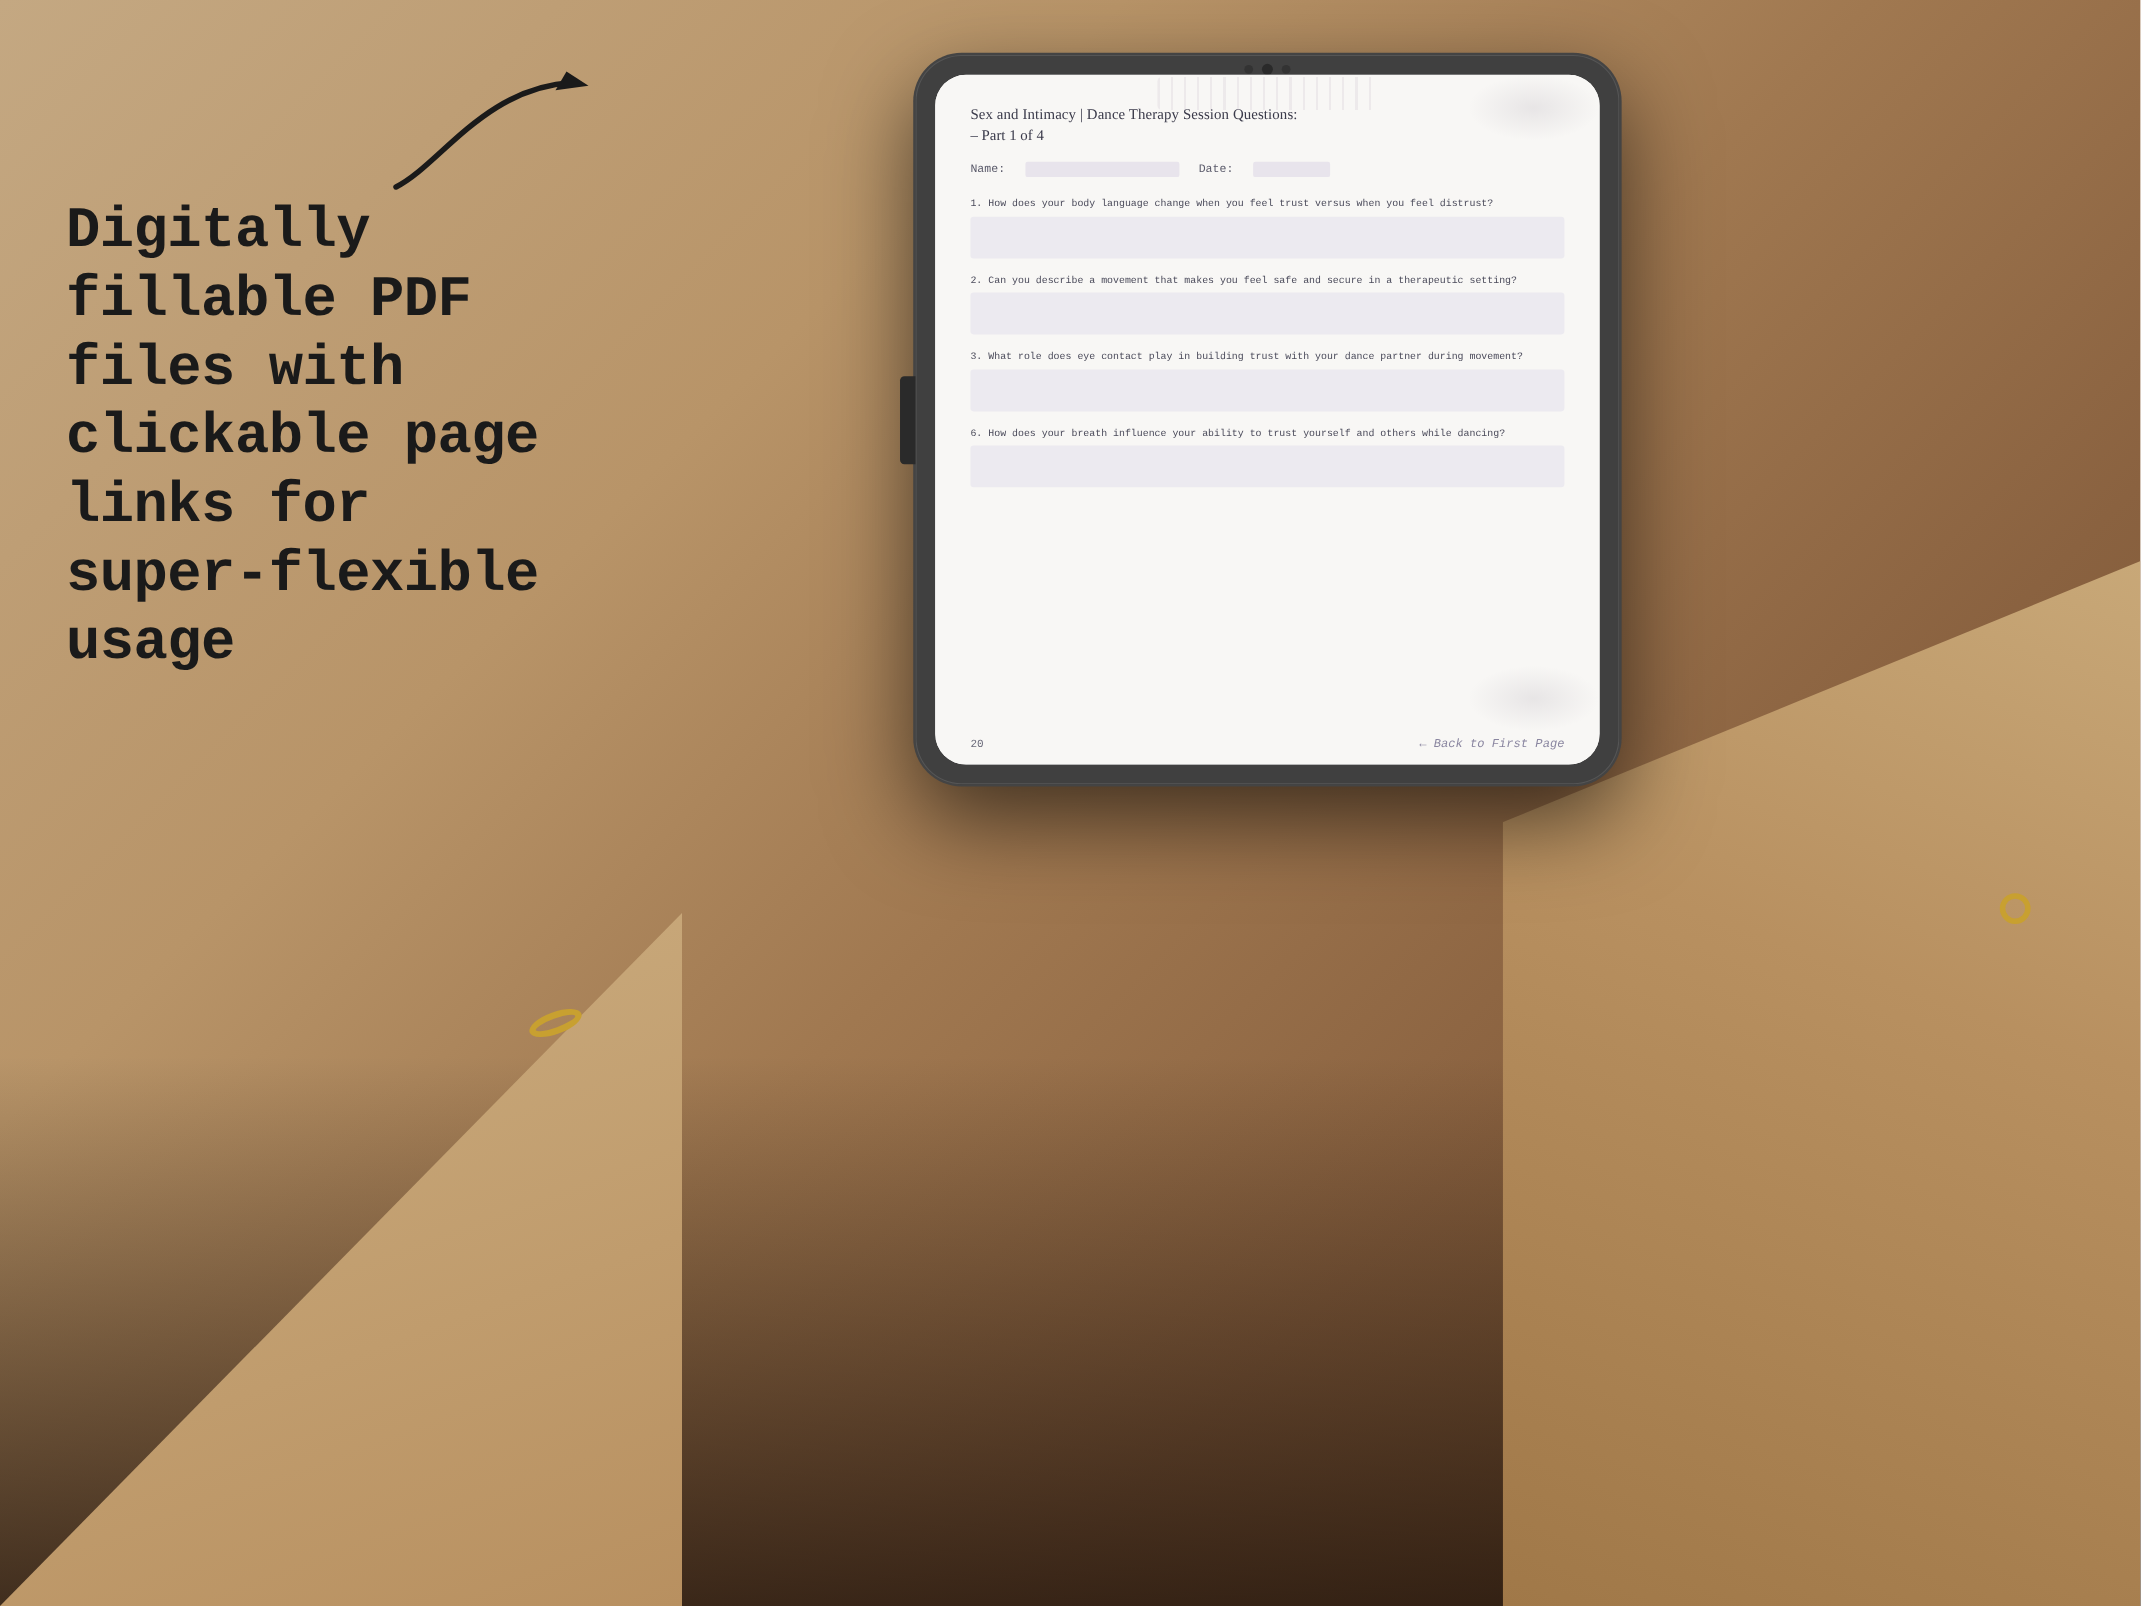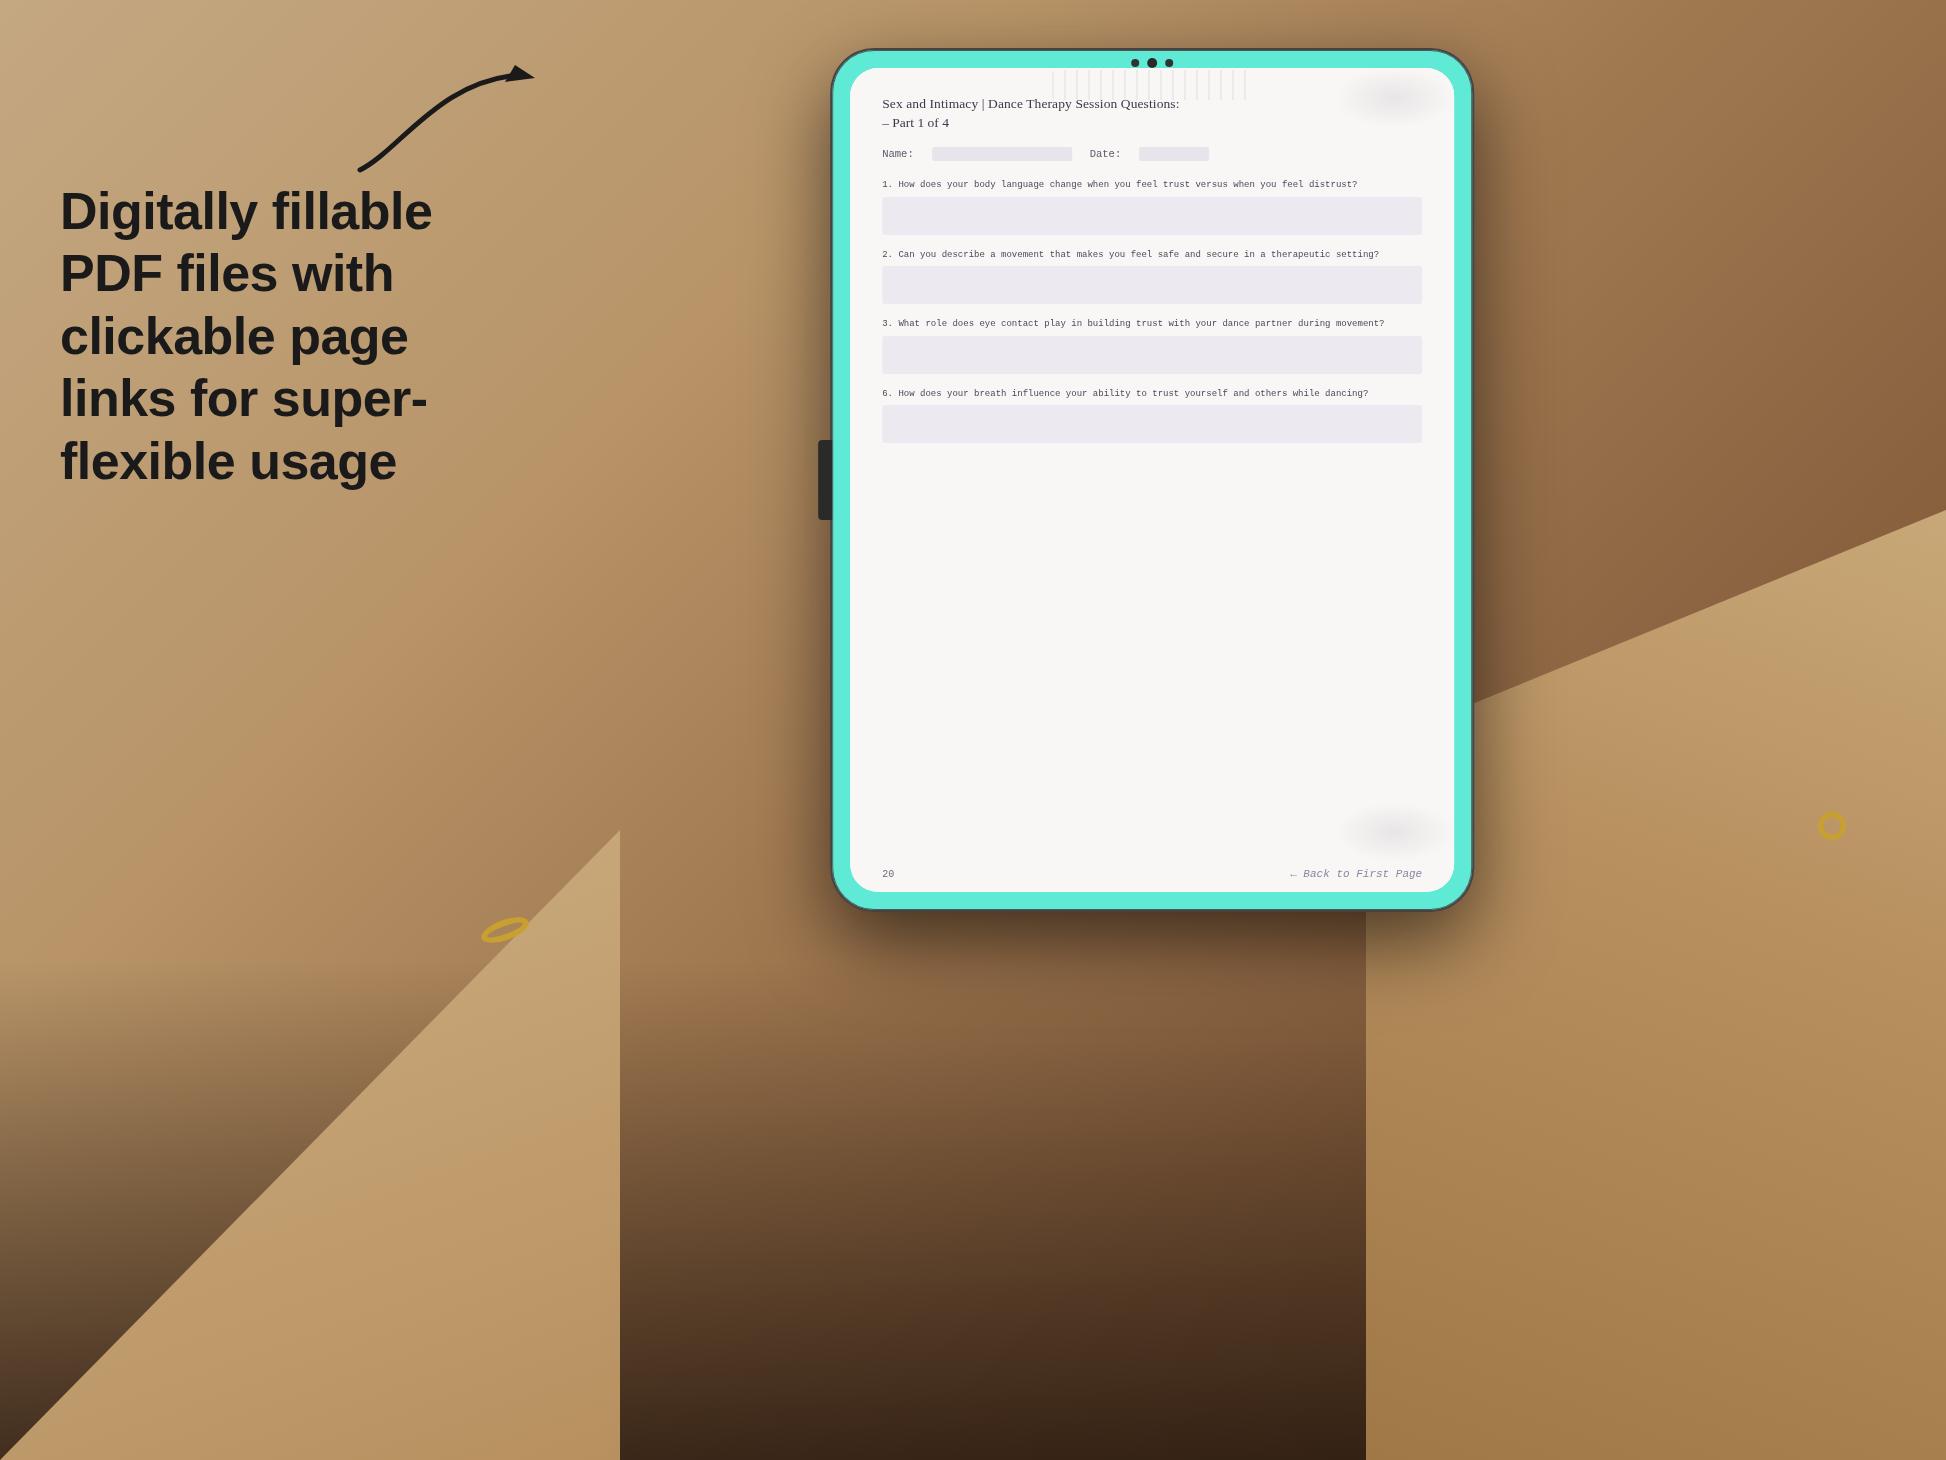--- a/index.html
+++ b/index.html
@@ -31,21 +31,21 @@
 
     .left-text {
       position: absolute;
       left: 60px;
       top: 180px;
       width: 460px;
       z-index: 10;
     }
 
     .left-text .headline {
-      font-family: Liberation Sans, sans-serif;
+      font-family: Liberation Mono, monospace;
       font-size: 52px;
       font-weight: 900;
       color: #1a1a1a;
       line-height: 1.2;
       letter-spacing: -0.5px;
     }
 
     
     .arrow-svg {
       position: absolute;
@@ -90,22 +90,22 @@
     .tablet-wrapper {
       position: absolute;
       top: 50px;
       left: 50%;
       transform: translateX(-22%);
       z-index: 20;
     }
 
     .tablet {
       width: 640px;
-      height: 860px;
-      background: #5eead4;
+      height: 663px;
+      background: #404040;
       border-radius: 42px;
       padding: 18px;
       box-shadow:
         0 0 0 2px #444,
         0 30px 80px rgba(0,0,0,0.6),
         inset 0 0 0 1px #555;
       position: relative;
     }
 
     

